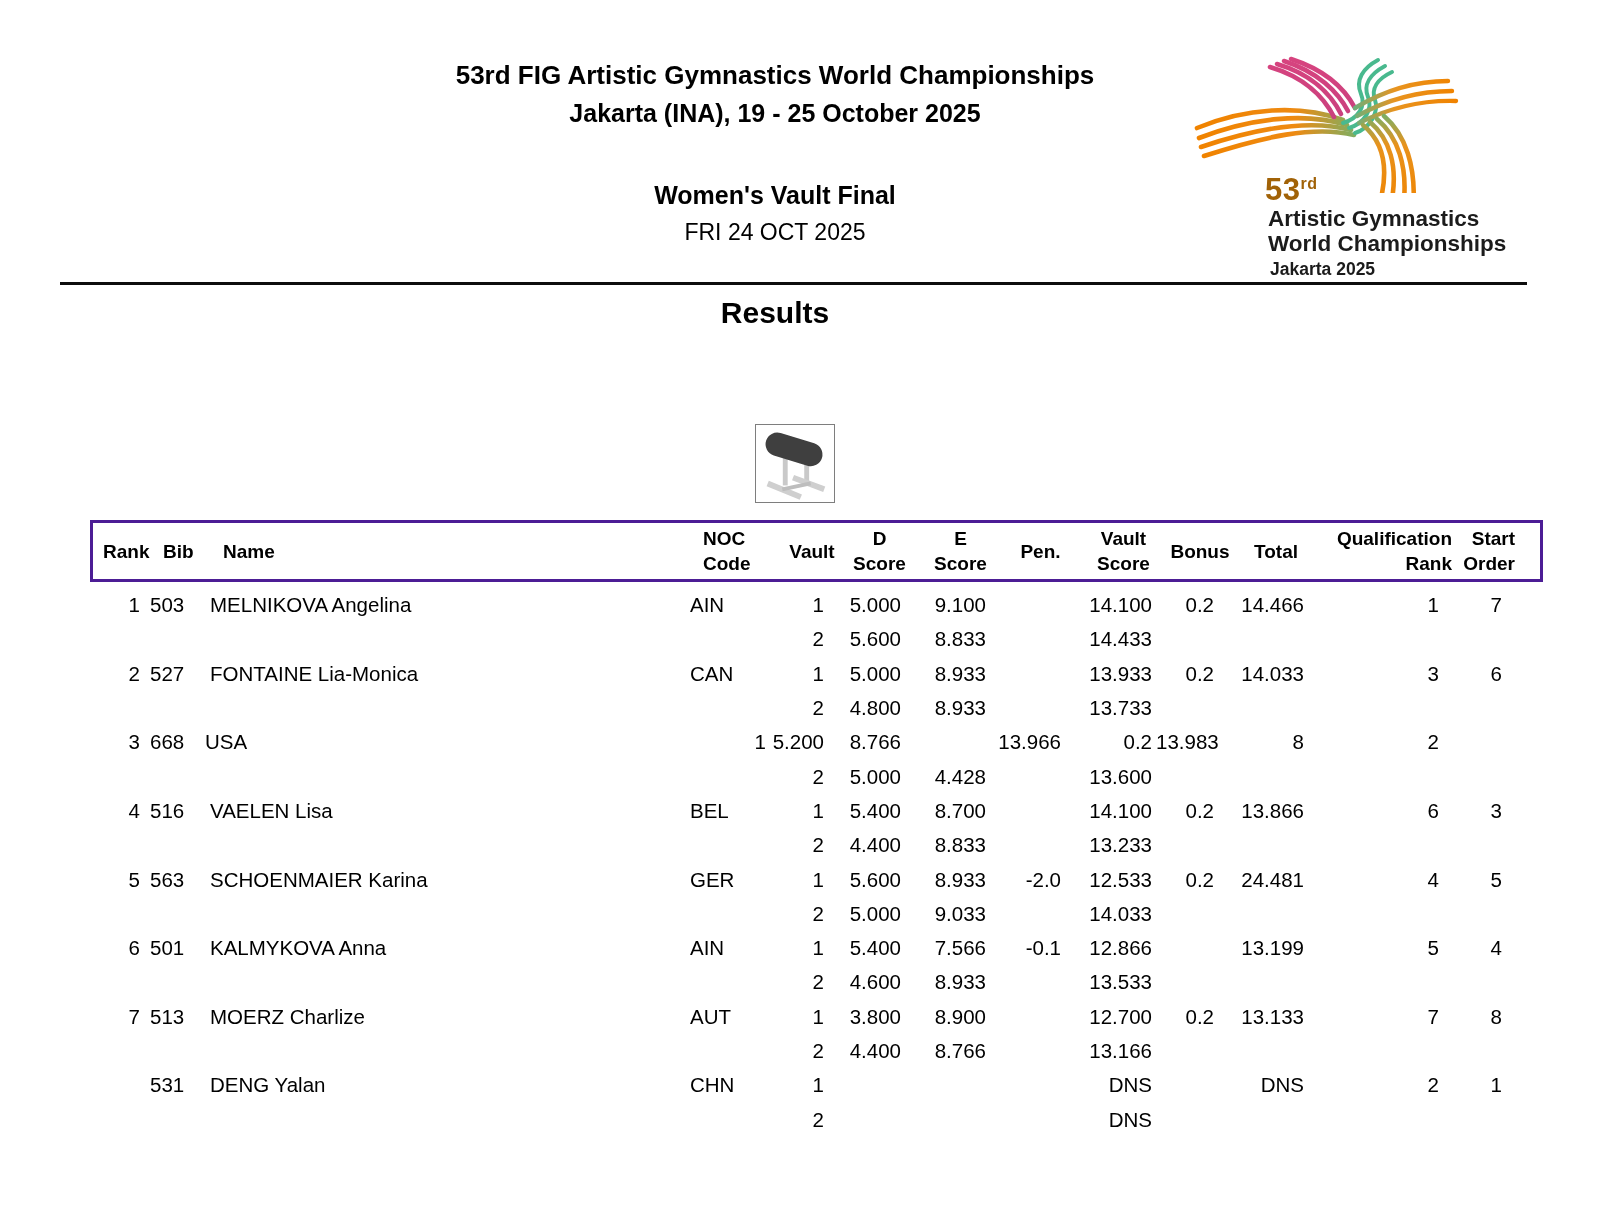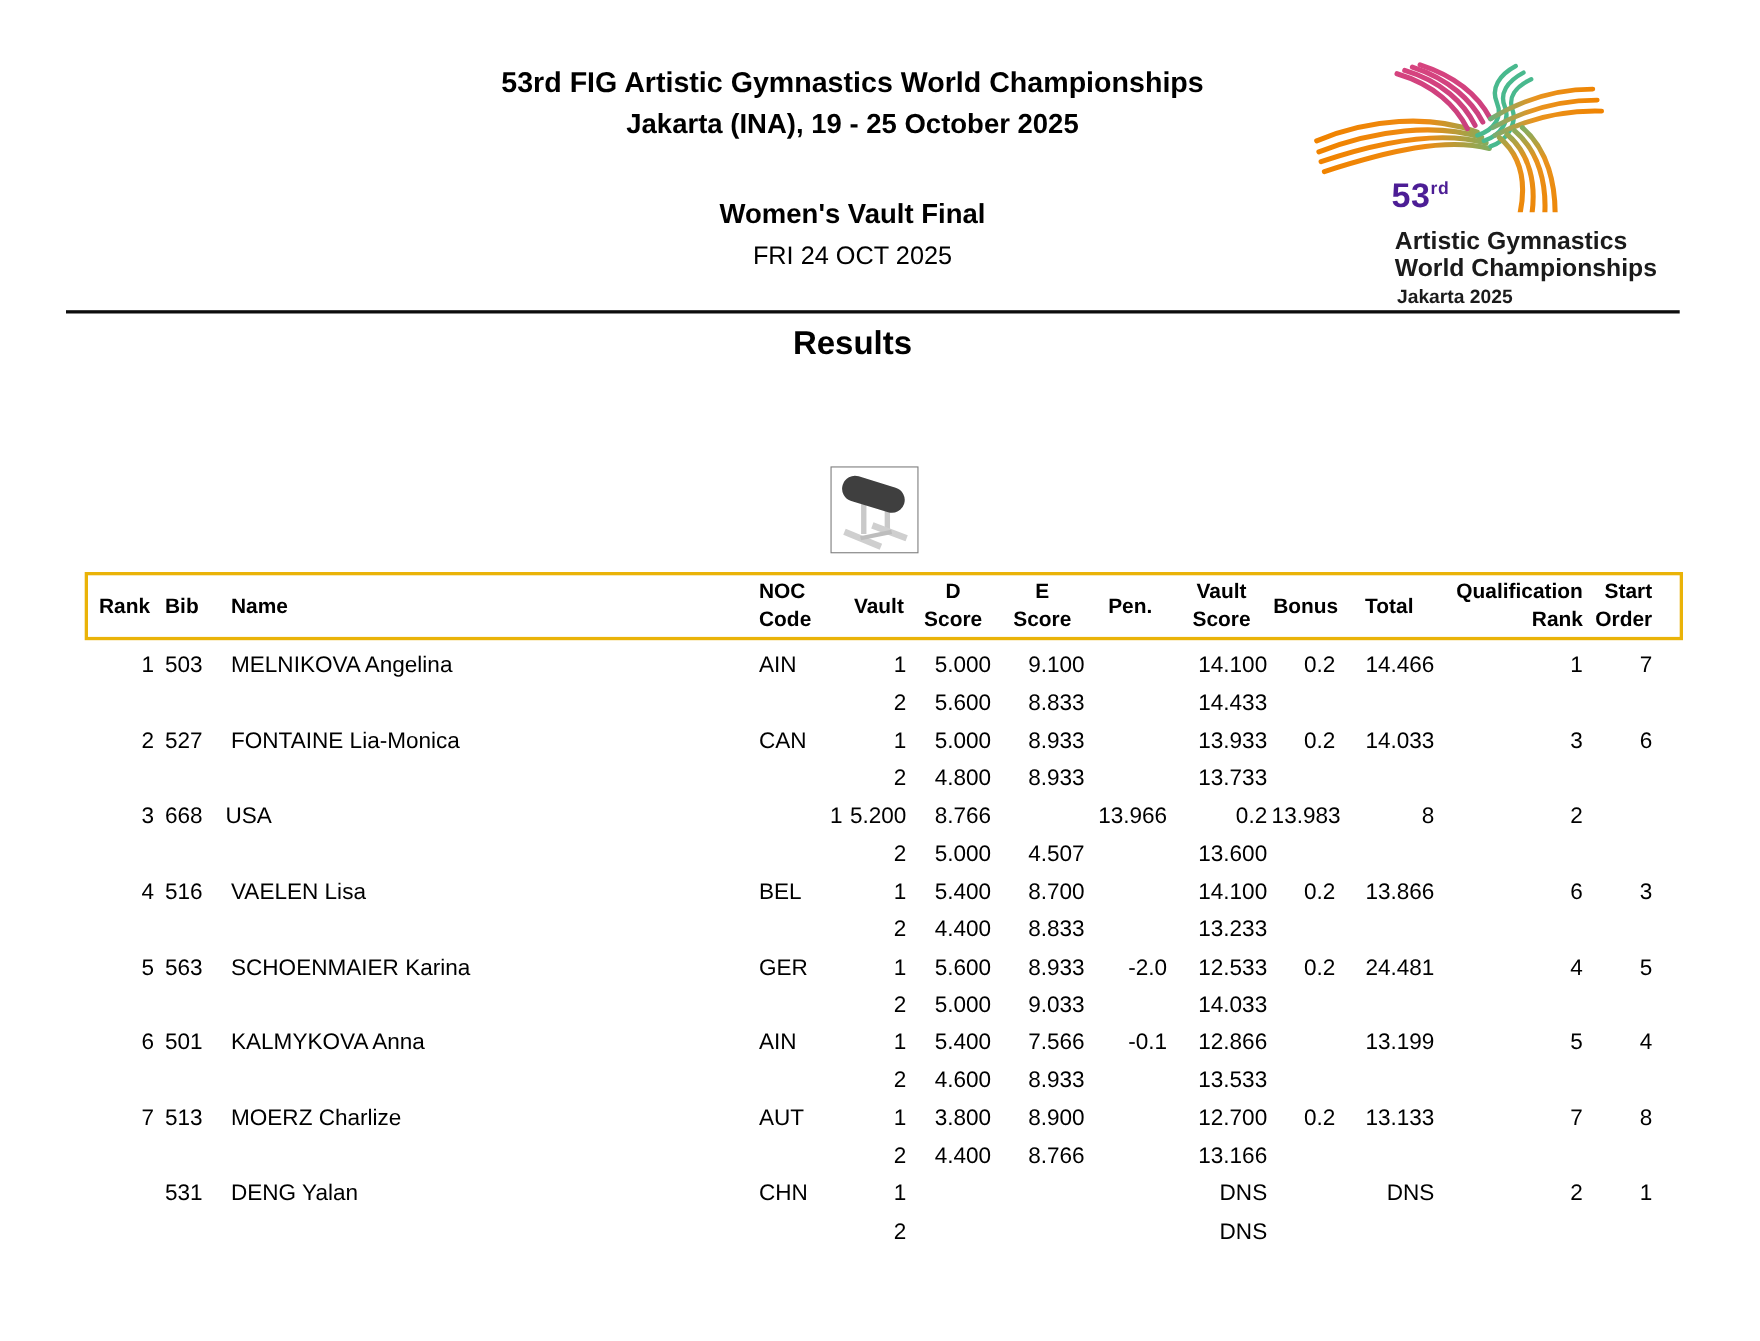--- a/index.html
+++ b/index.html
@@ -11,30 +11,30 @@
   .title-block{position:absolute;left:65px;top:0;width:1420px;text-align:center;}
   .t1{position:absolute;left:0;top:60px;width:100%;font-size:26px;font-weight:700;}
   .t2{position:absolute;left:0;top:99px;width:100%;font-size:25px;font-weight:700;}
   .event{position:absolute;left:0;top:181px;width:100%;font-size:25px;font-weight:700;}
   .edate{position:absolute;left:0;top:219px;width:100%;font-size:23px;font-weight:400;}
   .results-title{position:absolute;left:0;top:296px;width:100%;font-size:30px;font-weight:700;}
   .rule{position:absolute;left:60px;top:282px;width:1467px;height:3px;background:#0d0d0d;}
   
   .logo{position:absolute;left:1165px;top:28px;width:360px;height:235px;}
   .logo svg{position:absolute;left:0;top:0;}
-  .logo-edition{position:absolute;left:100px;top:132px;font-size:31px;font-weight:600;color:#4c1d95;letter-spacing:0.5px;text-align:center;}
+  .logo-edition{position:absolute;left:100px;top:144px;font-size:31px;font-weight:600;color:#a16207;letter-spacing:0.5px;text-align:center;}
   .logo-edition sup{font-size:16px;font-weight:600;vertical-align:super;}
   .logo-l1{position:absolute;left:103px;top:178px;font-size:22.5px;font-weight:600;color:#1b1b1b;}
   .logo-l2{position:absolute;left:103px;top:203px;font-size:22.5px;font-weight:600;color:#1b1b1b;}
   .logo-l3{position:absolute;left:105px;top:231px;font-size:17.5px;font-weight:600;color:#1b1b1b;text-align:right;}
   
   .apparatus{position:absolute;left:755px;top:424px;width:80px;height:79px;border:1.5px solid #7e7e7e;background:#fff;box-sizing:border-box;}
   
   .page{--cols:63px 52px 485px 90px 58px 77px 85px 75px 91px 62px 90px 135px 63px 1fr;}
-  .thead{position:absolute;left:77px;top:520px;width:1453px;height:62px;border:3px solid #eab308;box-sizing:border-box;}
+  .thead{position:absolute;left:90px;top:520px;width:1453px;height:62px;border:3px solid #4c1d95;box-sizing:border-box;}
   .thead-inner{display:grid;grid-template-columns:var(--cols);height:100%;align-items:center;font-size:19px;font-weight:700;}
   .hcell{white-space:pre-line;line-height:25px;}
   .tbody{position:absolute;left:80px;top:588px;width:1447px;}
   .athlete{display:block;}
   .row-line{display:grid;grid-template-columns:var(--cols);height:34.3px;align-items:center;font-size:20.5px;}
   
   .al{text-align:left;}
   .ar{text-align:right;padding-right:4px;}
   .ac{text-align:center;}
   .pl-rank{padding-left:10px;}
@@ -252,21 +252,21 @@
         <div class="ar">2</div>
         <div></div>
       </div>
       <div class="row-line">
         <div></div>
           <div></div>
           <div></div>
           <div></div>
         <div class="ar">2</div>
         <div class="ar">5.000</div>
-        <div class="ar">4.507</div>
+        <div class="ar">4.428</div>
         <div class="ar"></div>
         <div class="ar">13.600</div>
         <div></div>
           <div></div>
           <div></div>
           <div></div>
           <div></div>
       </div>
     </div>
 

